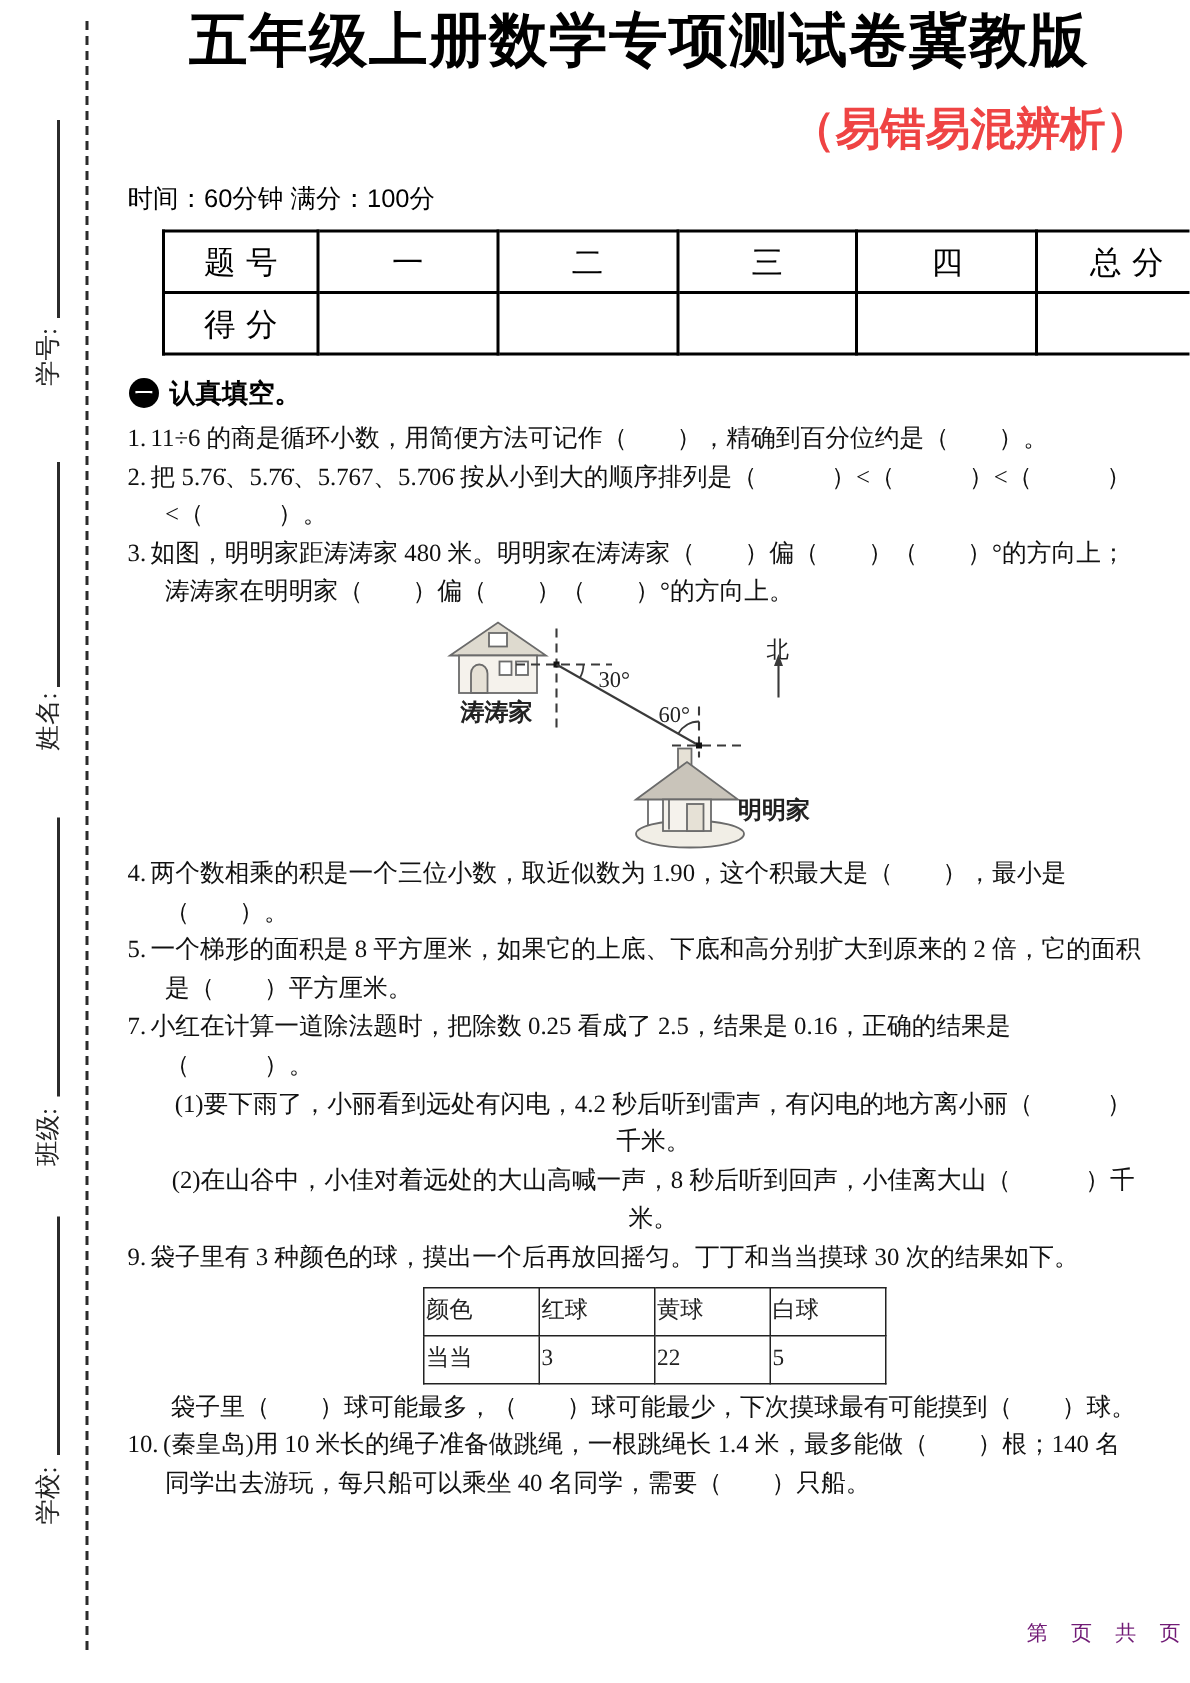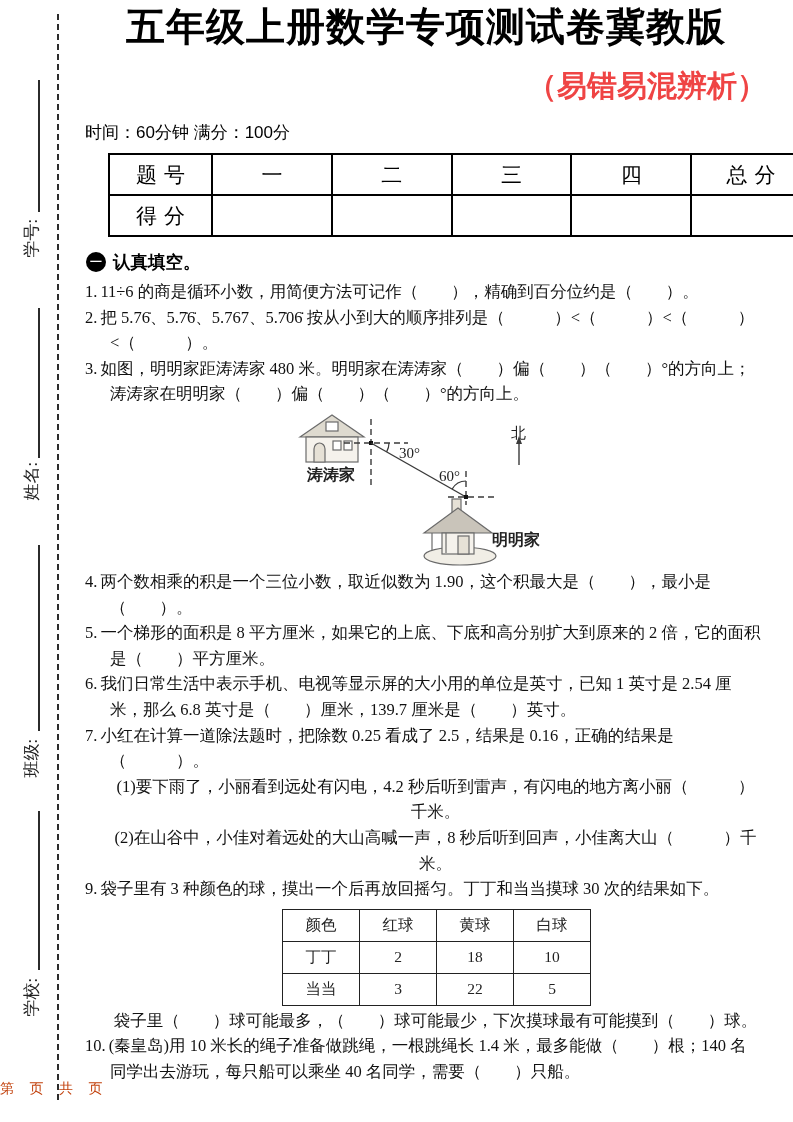--- a/index.html
+++ b/index.html
@@ -50,25 +50,25 @@
   .diagram-wrap{position:relative;height:162px;}
   .diagram-wrap svg{position:absolute;left:193px;top:2px;}
   .dline{stroke:#3a3a3a;stroke-width:1.4;}
   .ddash{stroke:#3a3a3a;stroke-width:1.4;stroke-dasharray:6 4;fill:none;}
   .darc{stroke:#3a3a3a;stroke-width:1.2;fill:none;}
   .dtext{font-family:"Liberation Serif",serif;font-size:15px;fill:#222;}
   .htext{font-family:"Liberation Serif",serif;font-size:16px;font-weight:600;fill:#222;}
   .houseline{stroke:#6b6b6b;stroke-width:1.2;}
 
   .ball-table{margin:7px 0 2px 197px;table-layout:fixed;}
-  .ball-table td{border:1.6px solid #222;width:74px;height:29px;text-align:center;
+  .ball-table td{border:1.6px solid #222;width:74px;height:29px;text-align:left;
     font-size:15.5px;color:#222;}
 
-  .footer{position:absolute;left:0;top:1080px;width:793px;text-align:left;
-    font-size:14px;letter-spacing:6px;color:#c2410c;}
+  .footer{position:absolute;left:0;top:1080px;width:793px;text-align:right;
+    font-size:14px;letter-spacing:6px;color:#701a75;}
 </style>
 </head>
 <body>
 
 <div class="fold-line"></div>
 <div class="blank-seg seg1"></div>
 <div class="blank-seg seg2"></div>
 <div class="blank-seg seg3"></div>
 <div class="blank-seg seg4"></div>
 <div class="side-label lab1">学号:</div>
@@ -157,44 +157,37 @@
           <line x1="168" y1="124" x2="168" y2="144" class="houseline"></line>
         </g>
         <text class="htext" x="214" y="136">明明家</text>
       </svg>
     </div>
 
     <div class="q"><span class="qnum">4.</span><span>两个数相乘的积是一个三位小数，取近似数为 1.90，这个积最大是（　　），最小是（　　）。</span></div>
 
     <div class="q"><span class="qnum">5.</span><span>一个梯形的面积是 8 平方厘米，如果它的上底、下底和高分别扩大到原来的 2 倍，它的面积是（　　）平方厘米。</span></div>
 
-    <div class="q"><span class="qnum">6.</span><span>我们日常生活中表示手机、电视等显示屏的大小用的单位是英寸，已知 1 英寸是 2.54 厘米，那么 6.8 英寸是（　　）厘米，139.7 厘米是（　　）英寸。</span></div>
 
     <div class="q"><span class="qnum">7.</span><span>小红在计算一道除法题时，把除数 0.25 看成了 2.5，结果是 0.16，正确的结果是（　　　）。</span></div>
 
     <div class="part">(1)要下雨了，小丽看到远处有闪电，4.2 秒后听到雷声，有闪电的地方离小丽（　　　）千米。</div>
     <div class="part">(2)在山谷中，小佳对着远处的大山高喊一声，8 秒后听到回声，小佳离大山（　　　）千米。</div>
 
     <div class="q"><span class="qnum">9.</span><span>袋子里有 3 种颜色的球，摸出一个后再放回摇匀。丁丁和当当摸球 30 次的结果如下。</span></div>
 
     <table class="ball-table">
       <tbody>
           <tr>
         <td>颜色</td>
         <td>红球</td>
         <td>黄球</td>
         <td>白球</td>
       </tr>
       <tr>
-        <td>丁丁</td>
-        <td>2</td>
-        <td>18</td>
-        <td>10</td>
-      </tr>
-      <tr>
         <td>当当</td>
         <td>3</td>
         <td>22</td>
         <td>5</td>
       </tr>
     </tbody>
       </table>
 
     <div class="tail">袋子里（　　）球可能最多，（　　）球可能最少，下次摸球最有可能摸到（　　）球。</div>
 

